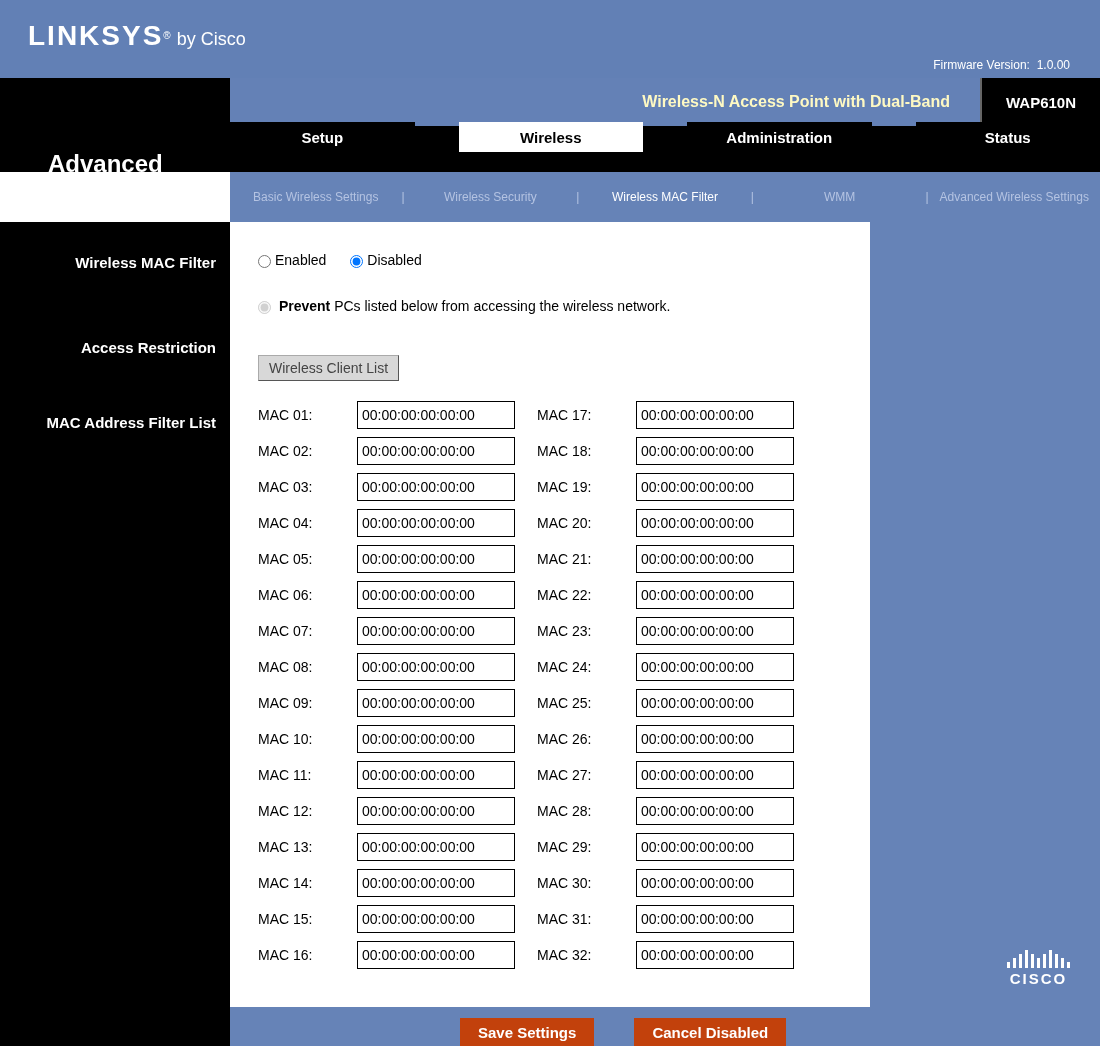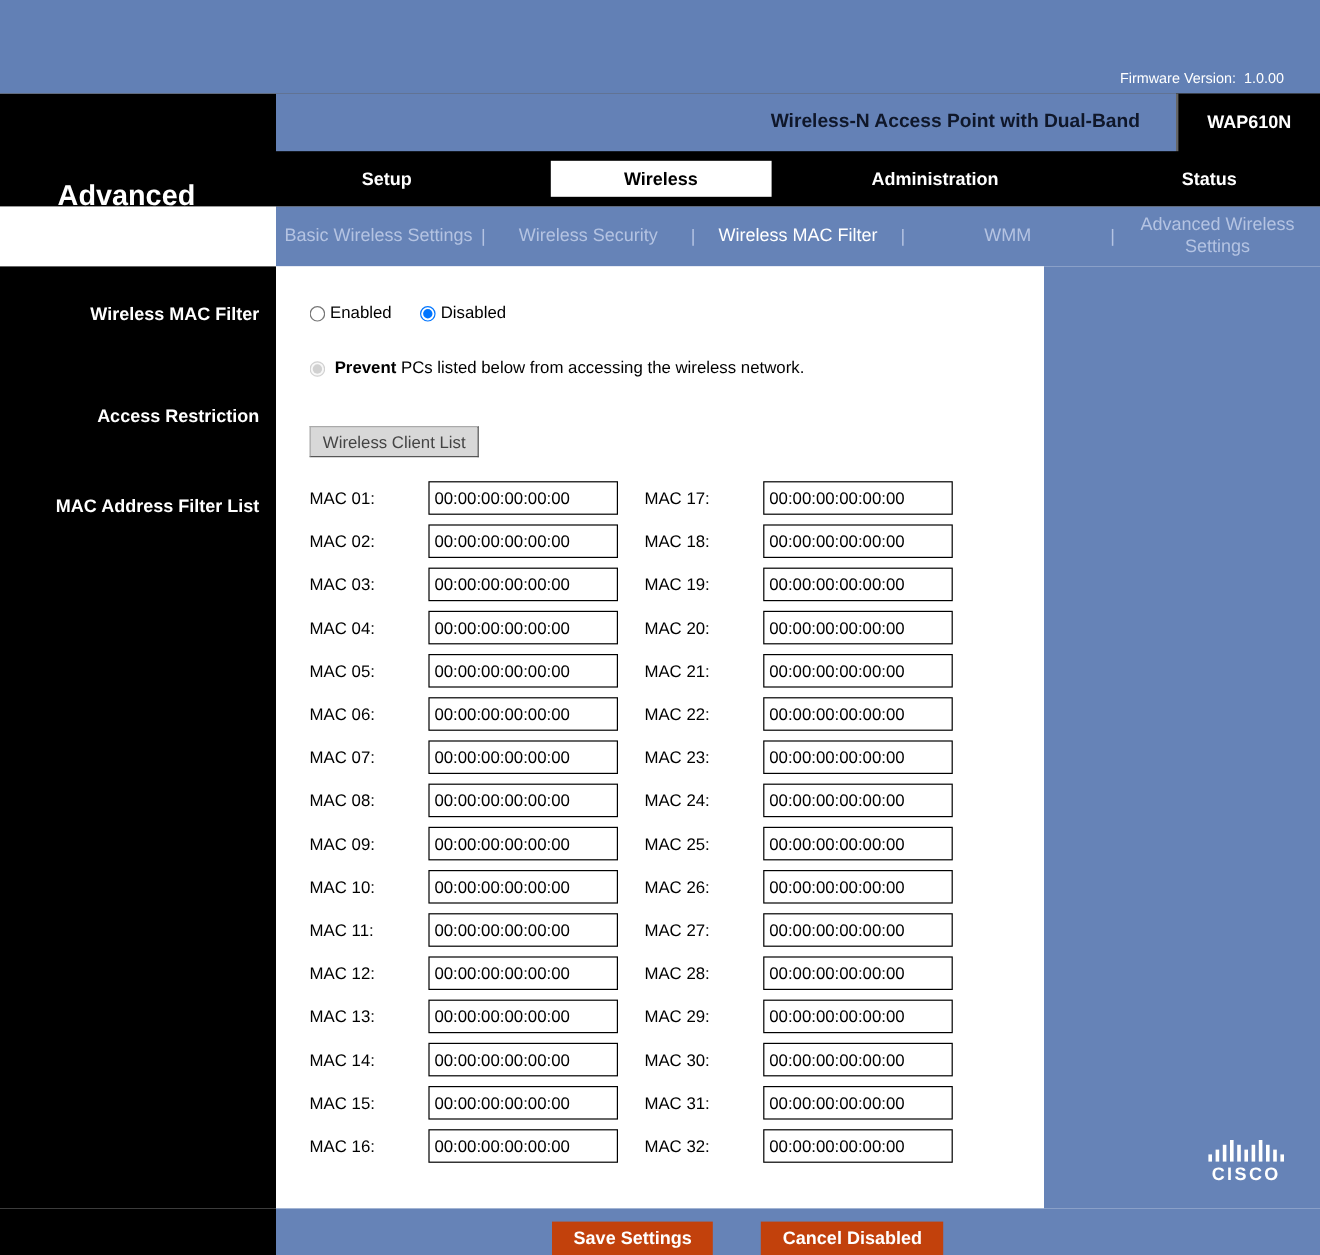--- a/index.html
+++ b/index.html
@@ -11,28 +11,28 @@
 .logo { position: absolute; left: 28px; top: 20px; color: #fff; font-family: Arial, sans-serif; }
 .logo .l1 { font-size: 28px; font-weight: bold; letter-spacing: 2px; }
 .logo .l2 { font-size: 18px; font-weight: normal; margin-left: 6px; }
 .logo .reg { font-size: 10px; vertical-align: super; }
 .firmware { position: absolute; right: 30px; bottom: 6px; color: #fff; font-size: 12px; }
 
 
 .blackband { background: #000; height: 94px; position: relative; }
 .blackband .adv { position: absolute; left: 48px; top: 72px; color: #fff; font-size: 24px; font-weight: bold; }
 .product-row { position: absolute; top: 0; left: 230px; right: 0; height: 48px; display: flex; }
-.product-title { flex: 1; background: #6481b6; color: #0f172a; font-weight: bold; font-size: 16px; display: flex; align-items: center; justify-content: flex-end; padding-right: 30px; }
+.product-title { flex: 1; background: #6481b6; color: #fef9c3; font-weight: bold; font-size: 16px; display: flex; align-items: center; justify-content: flex-end; padding-right: 30px; }
 .product-model { width: 120px; background: #000; color: #fff; font-weight: bold; font-size: 15px; display: flex; align-items: center; justify-content: center; border-left: 2px solid #666; }
-.maintabs { position: absolute; top: 56px; left: 230px; right: 0; height: 30px; display: flex; gap: 44px; }
+.maintabs { position: absolute; top: 44px; left: 230px; right: 0; height: 30px; display: flex; gap: 44px; }
 .maintab { flex: 1; background: #000; color: #fff; font-weight: bold; font-size: 15px; display: flex; align-items: center; justify-content: center; cursor: pointer; }
 .maintab.active { background: #fff; color: #000; }
 
 
-.subtabs { background: #6683b7; height: 50px; margin-left: 230px; display: flex; align-items: center; justify-content: space-around; color: #b4c3e2; font-size: 15px; }
+.subtabs { background: #6683b7; height: 50px; margin-left: 230px; display: flex; align-items: center; justify-content: space-around; color: #b4c3e2; font-size: 12px; }
 .subtab { flex: 1; text-align: center; cursor: pointer; line-height: 1.2; }
 .subtab.active { color: #fff; }
 .sep { color: #b4c3e2; }
 
 
 .bodyrow { display: flex; min-height: 780px; }
 .leftcol { width: 230px; background: #000; color: #fff; }
 .leftcol .section { padding: 10px 14px 10px 0; text-align: right; font-weight: bold; font-size: 15px; }
 .centercol { width: 640px; background: #fff; padding: 30px 18px 30px 28px; font-size: 14px; color: #000; }
 .rightcol { flex: 1; background: #6683b7; position: relative; }
@@ -59,20 +59,23 @@
 .bottom-wrap { position: relative; }
 
 input[type=radio] { margin-right: 4px; vertical-align: middle; }
 </style>
 </head>
 <body>
 
 <div class="page">
 
   <div class="topbar">
+    <div class="logo">
+      <span class="l1">LINKSYS</span><span class="reg">®</span><span class="l2">by Cisco</span>
+    </div>
     <div class="firmware">
       <span>Firmware Version:</span>&nbsp;&nbsp;<span>1.0.00</span>
     </div>
   </div>
 
   <div class="blackband">
     <div class="adv">Advanced</div>
     <div class="product-row">
       <div class="product-title">Wireless-N Access Point with Dual-Band</div>
       <div class="product-model">WAP610N</div>

